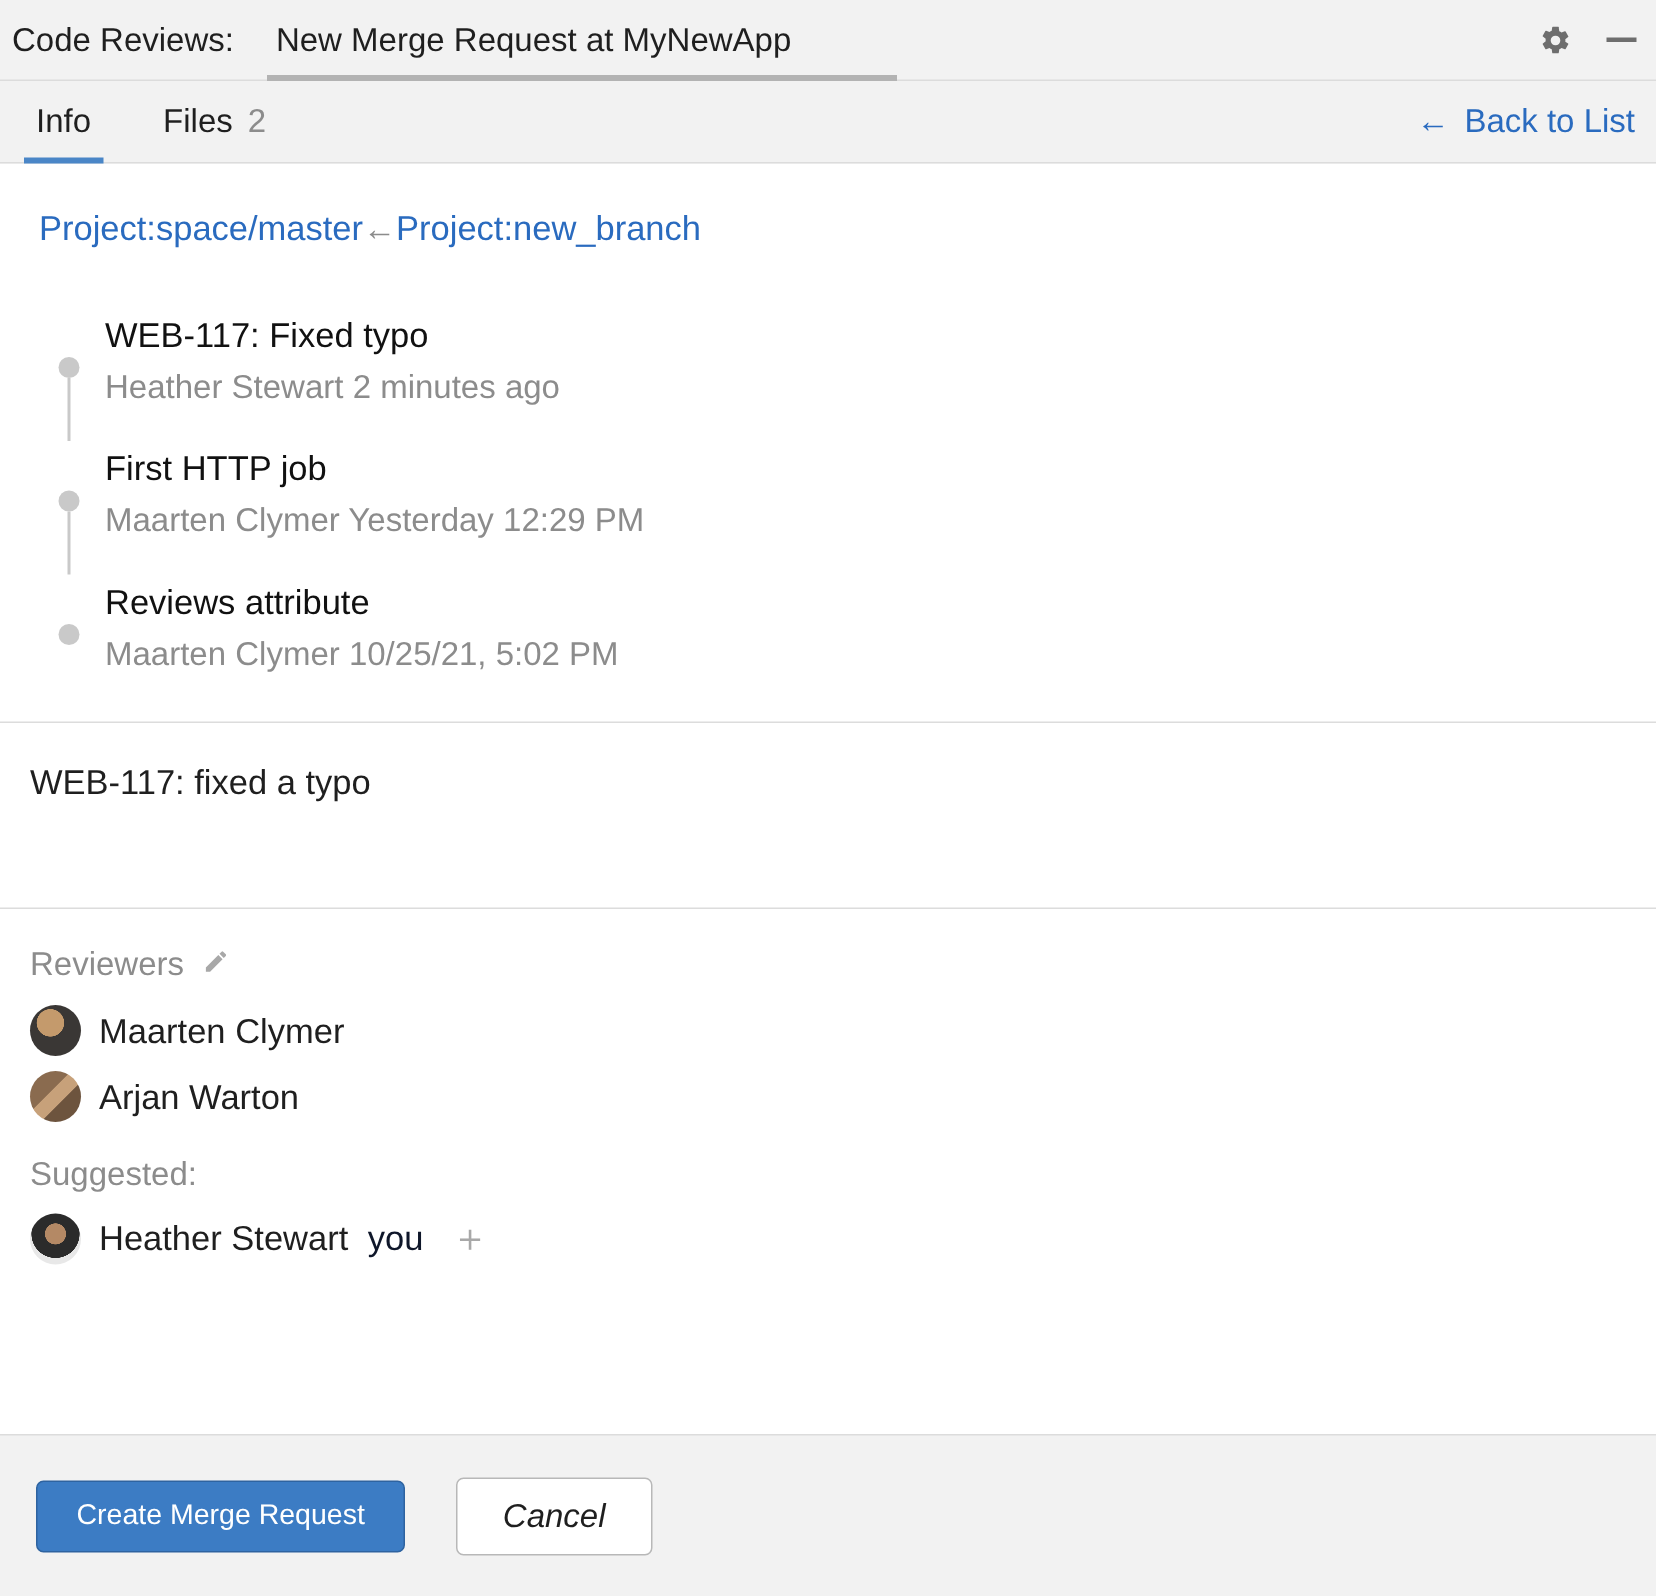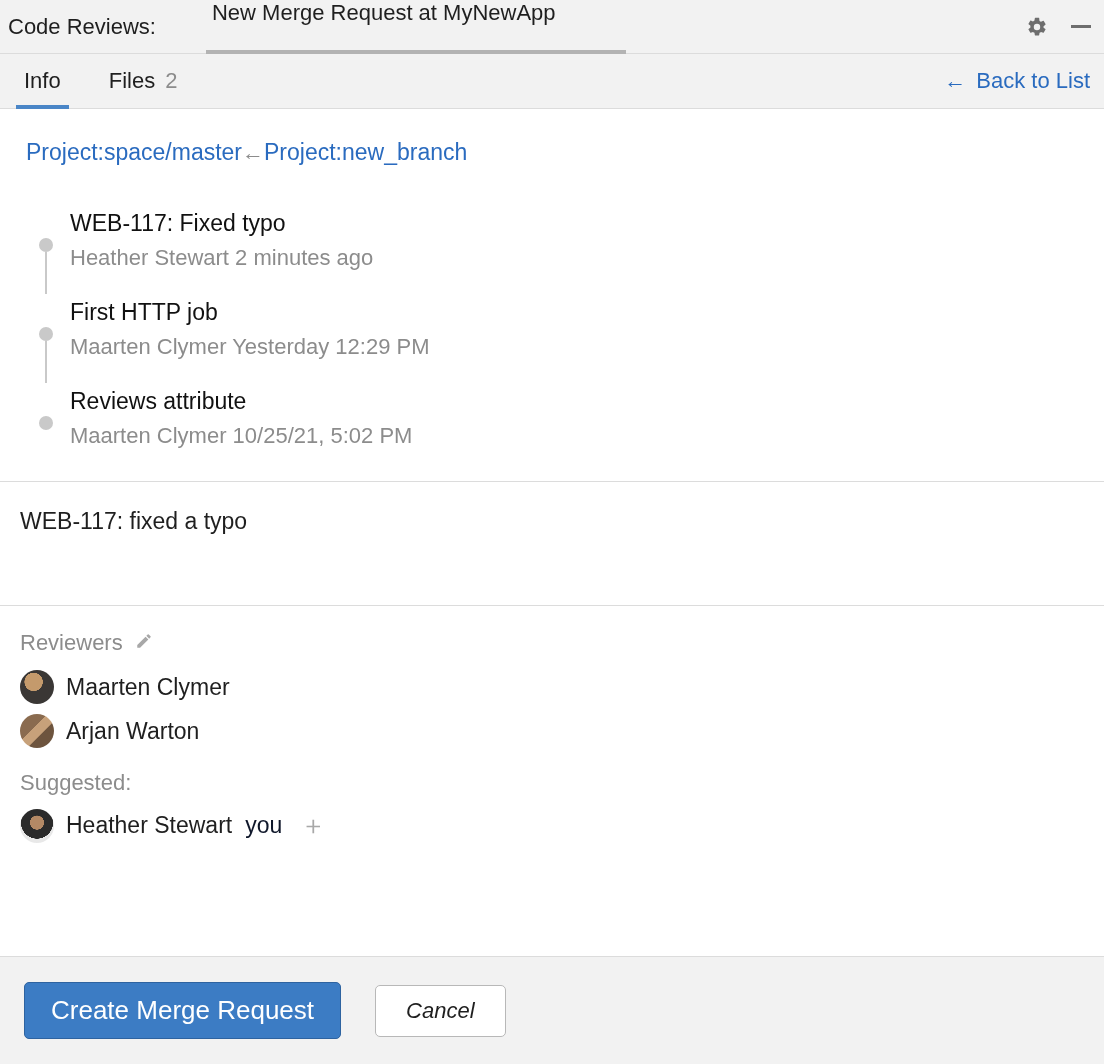--- a/index.html
+++ b/index.html
@@ -26,21 +26,21 @@
     font-size: 22px;
     color: #1f1f1f;
     padding: 0 0 0 0;
     margin-right: 22px;
   }
   .header-title-wrap {
     flex: 1 0 auto;
     position: relative;
     height: 100%;
     display: flex;
-    margin-left: 28px;
+    align-items: center;
   }
   .header-title {
     font-size: 22px;
     color: #1f1f1f;
     padding: 0 6px;
   }
   .header-active-underline {
     position: absolute;
     left: 0;
     bottom: -1px;
@@ -245,21 +245,21 @@
     border-top: 1px solid #dcdcdc;
     display: flex;
     align-items: center;
     padding: 0 24px;
     gap: 34px;
   }
   .btn-primary {
     background: #3c7cc4;
     border: 1px solid #2e63a0;
     color: #fff;
-    font-size: 26px;
+    font-size: 19px;
     padding: 12px 26px;
     border-radius: 5px;
     cursor: pointer;
   }
   .btn-secondary {
     background: #fff;
     border: 1px solid #b8b8b8;
     color: #1f1f1f;
     font-size: 22px;
     padding: 12px 30px;

